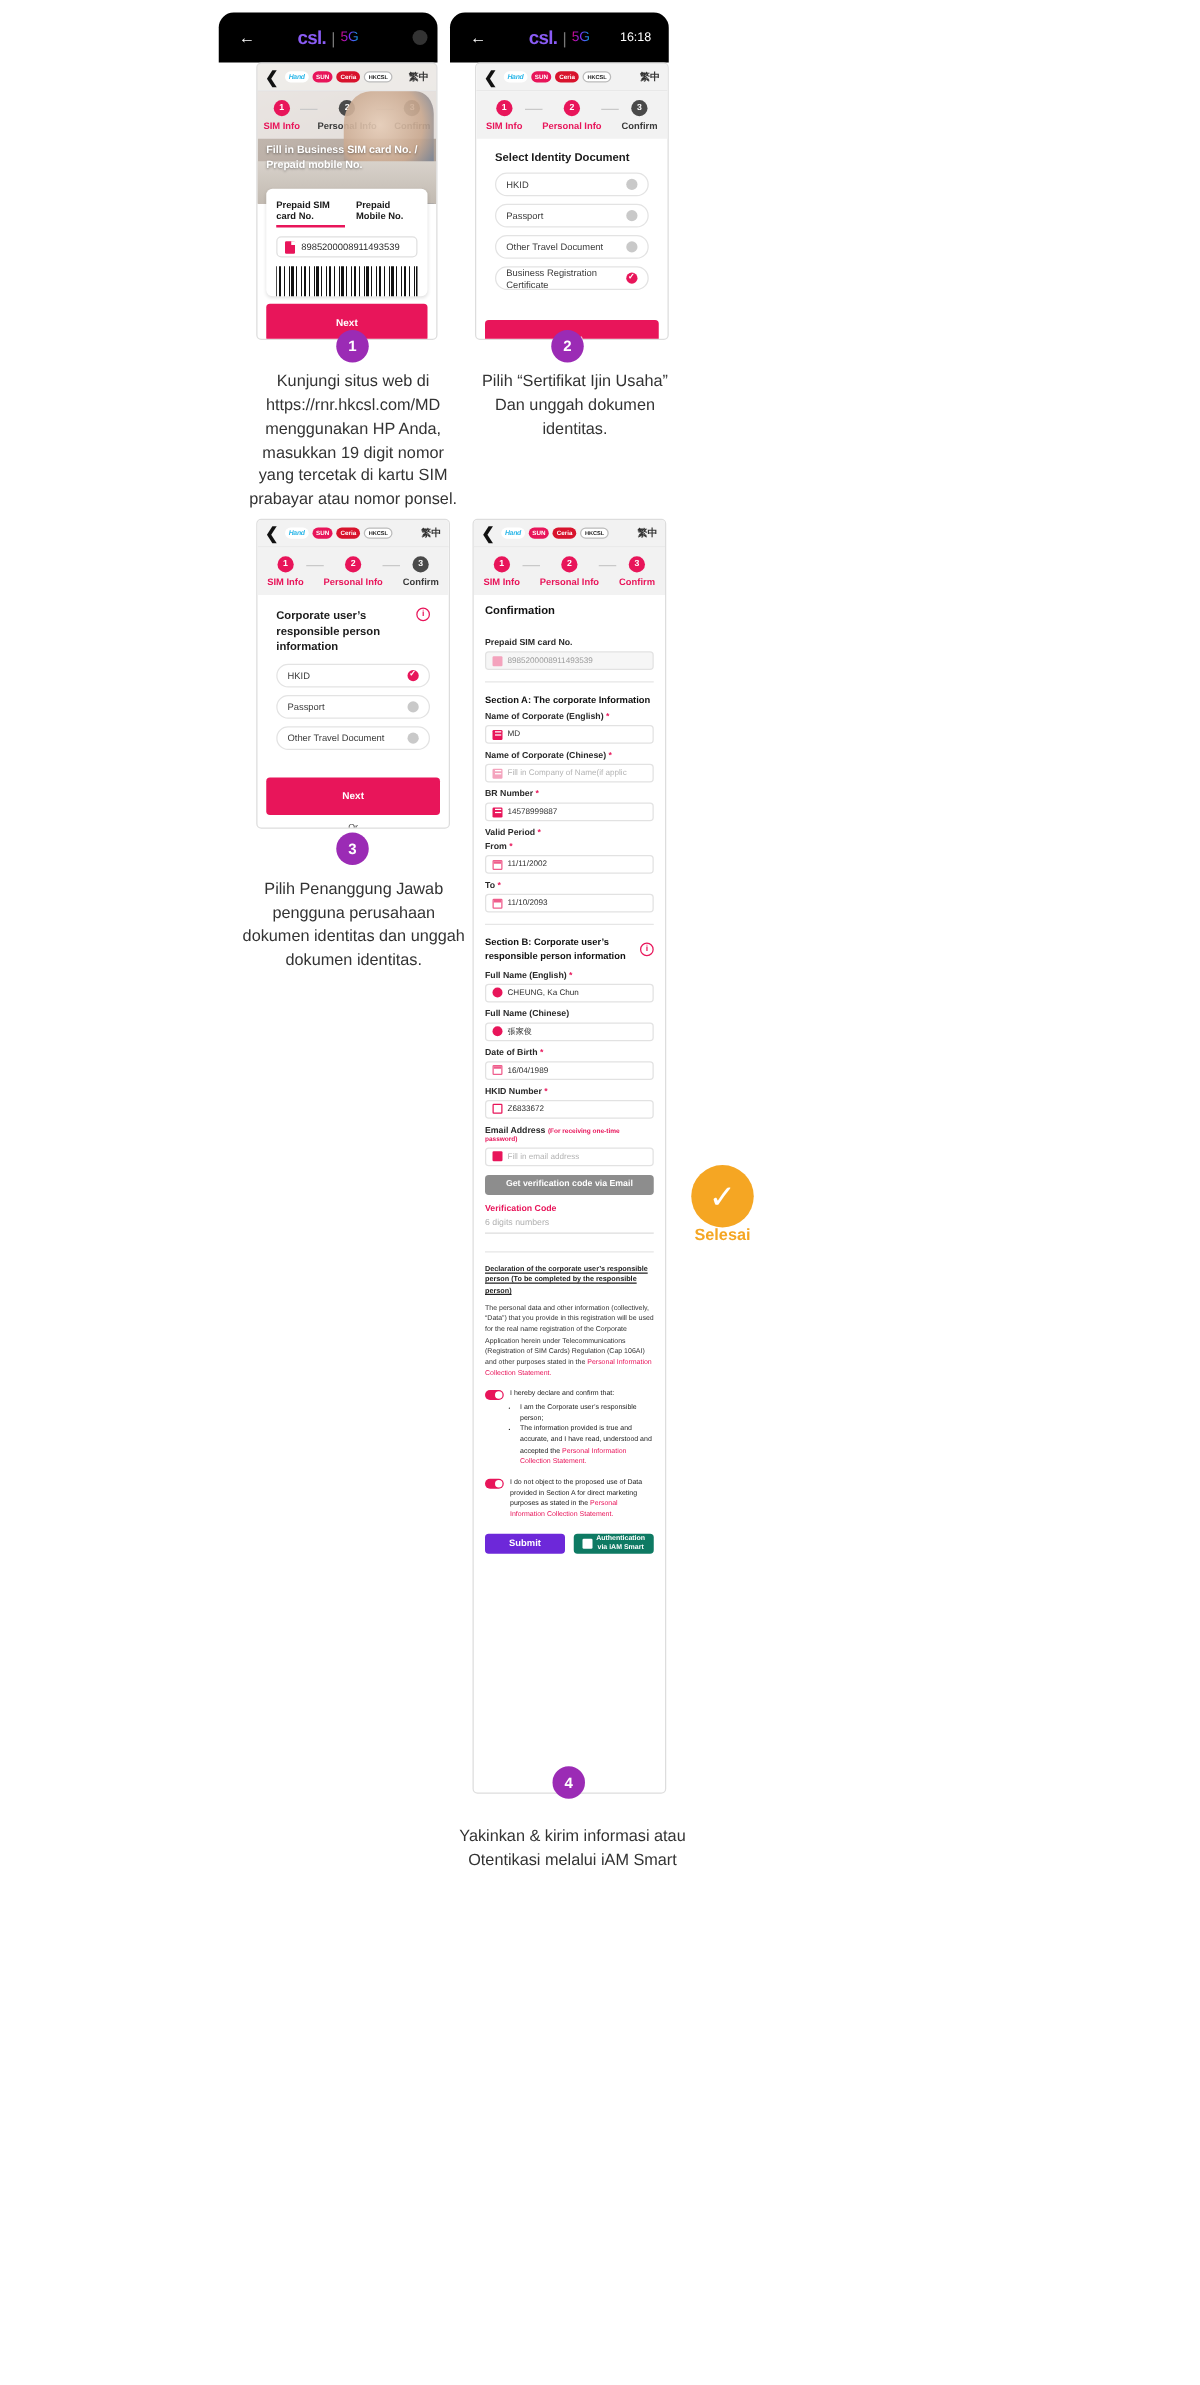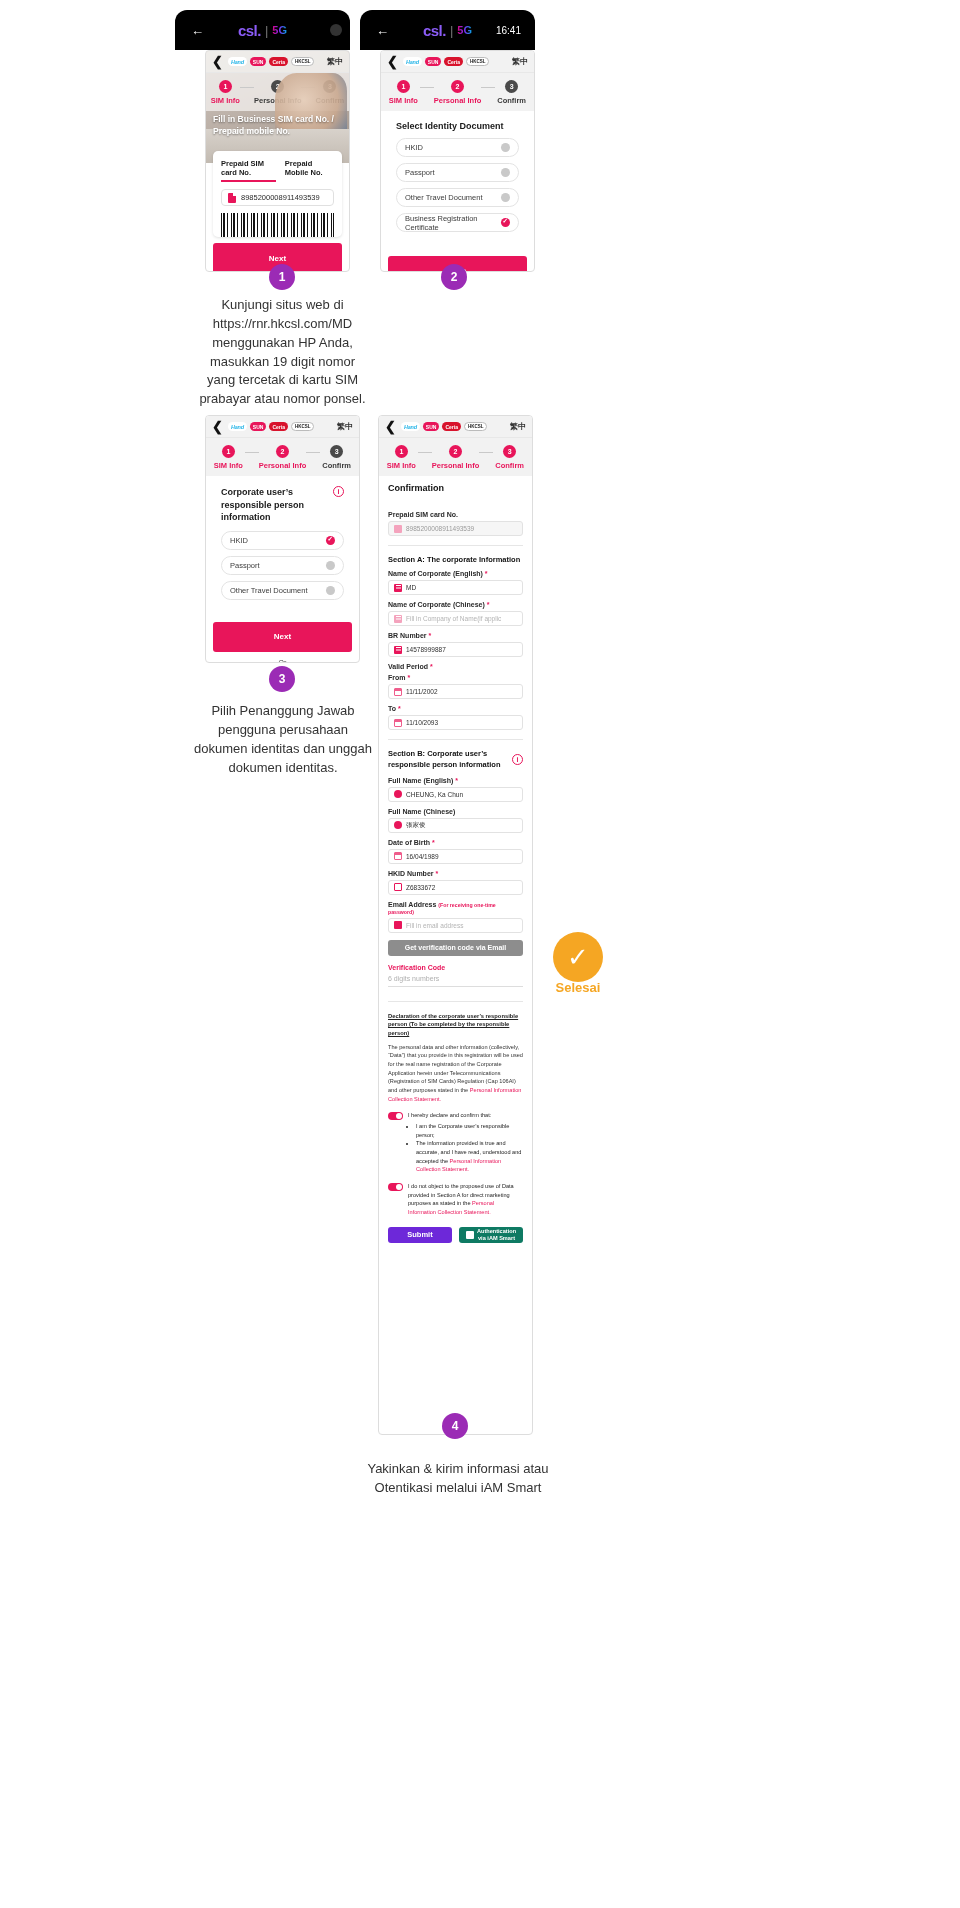--- a/index.html
+++ b/index.html
@@ -17,21 +17,21 @@
   .notchbar {
     position: absolute; left: 0; top: 0;
     background: #000; border-radius: 12px 12px 0 0;
     display: flex; align-items: center; justify-content: center;
     color: #fff;
   }
   .notch-back { position: absolute; left: 16px; top: 50%; transform: translateY(-50%); font-size: 13px; color:#fff; }
   .csl-logo { font-size: 15px; font-weight: bold; color: #8b5cf6; letter-spacing: -0.5px; }
   .csl-sep { color:#777; margin: 0 4px; font-size: 13px;}
   .fiveg {
-    font-size: 11px; font-weight: bold;
+    font-size: 11px; font-weight: normal;
     background: linear-gradient(90deg,#e0007a,#7b2ff7,#00a7e1);
     -webkit-background-clip: text; background-clip: text; color: transparent;
   }
   .notch-right { position: absolute; right: 14px; top: 50%; transform: translateY(-50%); font-size: 10px; color:#fff; }
   .notch-dot { position:absolute; right: 8px; top: 50%; transform: translateY(-50%); width: 12px; height:12px; border-radius:50%; background:#333; }
 
   .screen {
     position: absolute;
     background: #fff;
     border: 1px solid #dddddd;
@@ -229,21 +229,21 @@
   </div>
   <div class="badge" style="left:269px; top:264px;">1</div>
   <div class="caption" style="left:195px; top:296px; width:175px;">Kunjungi situs web di https://rnr.hkcsl.com/MD menggunakan HP Anda, masukkan 19 digit nomor yang tercetak di kartu SIM prabayar atau nomor ponsel.</div>
 
   <div class="phone" style="left:360px; top:10px; width:175px;">
     <div class="notchbar" style="width:175px; height:40px;">
       <span class="notch-back">←</span>
       <span class="csl-logo">csl.</span>
       <span class="csl-sep">|</span>
       <span class="fiveg">5G</span>
-      <span class="notch-right">16:41</span>
+      <span class="notch-right">16:18</span>
     </div>
     <div class="screen" style="left:20px; top:40px; width:155px; height:222px;">
       <div class="appbar">
         <span class="chev">❮</span>
         <span class="brandrow">
           <span class="brand b-hand">Hand</span>
           <span class="brand b-sun">SUN</span>
           <span class="brand b-ceria">Ceria</span>
           <span class="brand b-hkc">HKCSL</span>
         </span>
@@ -281,20 +281,21 @@
         </div>
         <div class="opt">
           <span>Business Registration Certificate</span>
           <span class="radio sel"></span>
         </div>
       </div>
       <div class="btn-next" style="margin-top:8px">Next</div>
     </div>
   </div>
   <div class="badge" style="left:441px; top:264px;">2</div>
+  <div class="caption" style="left:380px; top:296px; width:160px;">Pilih “Sertifikat Ijin Usaha” Dan unggah dokumen identitas.</div>
 
   <div class="phone" style="left:205px; top:415px; width:155px;">
     <div class="screen" style="left:0; top:0; width:155px; height:248px;">
       <div class="appbar">
         <span class="chev">❮</span>
         <span class="brandrow">
           <span class="brand b-hand">Hand</span>
           <span class="brand b-sun">SUN</span>
           <span class="brand b-ceria">Ceria</span>
           <span class="brand b-hkc">HKCSL</span>

